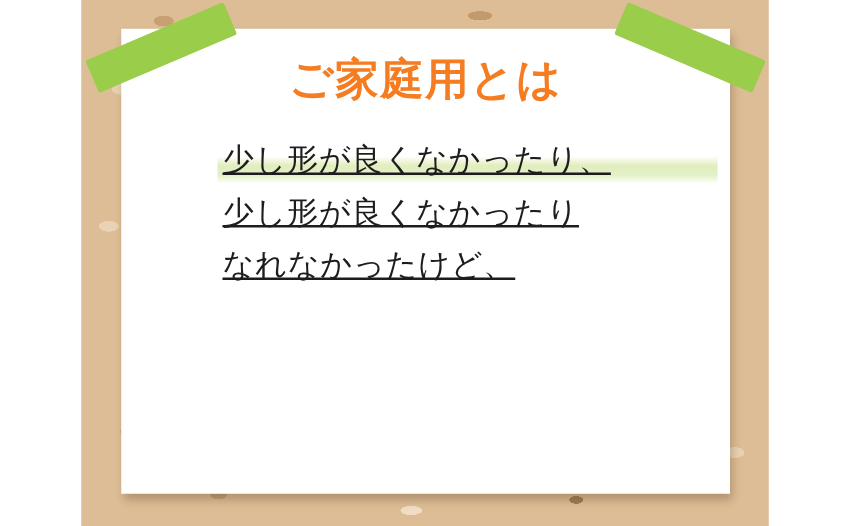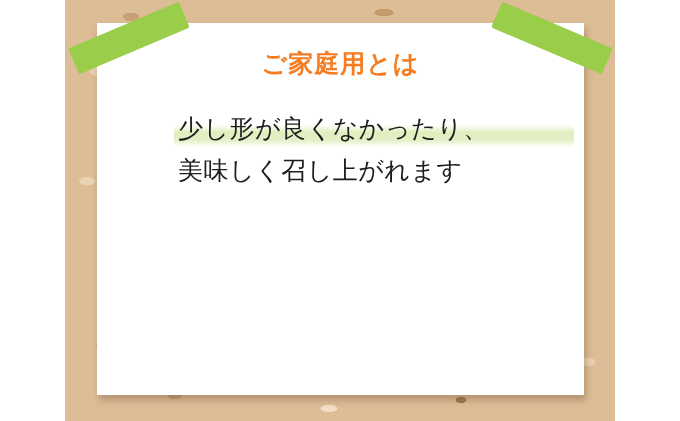--- a/index.html
+++ b/index.html
@@ -88,21 +88,21 @@
   .tape-left  { left: 69px;  top: 24px;  transform: rotate(-23deg); transform-origin: 50% 50%; }
   .tape-right { left: 492px; top: 24px;  transform: rotate(23deg);  transform-origin: 50% 50%; }
 
   
   .title {
     position: absolute;
     left: 97px;
     top: 44px;
     width: 487px;
     text-align: center;
-    font-size: 25px;
+    font-size: 35px;
     line-height: 40px;
     font-weight: bold;
     color: #F57C20;
     letter-spacing: 1px;
     white-space: nowrap;
   }
 
   
   .body-lines {
     position: absolute;
@@ -111,20 +111,21 @@
     width: 390px;
   }
   .line {
     position: relative;
     height: 42px;
     line-height: 42px;
     font-size: 25px;
     color: #1d1d1d;
     letter-spacing: 0.5px;
     white-space: nowrap;
+    text-decoration: underline;
   }
   .line .txt {
     position: relative;
     z-index: 2;
   }
   .line.marked::after {
     content: "";
     position: absolute;
     z-index: 1;
     left: -4px;
@@ -151,17 +152,20 @@
   <div class="tape tape-left"></div>
   <div class="tape tape-right"></div>
 
   <div class="title">ご家庭用とは</div>
 
   <div class="body-lines">
     <div class="line marked">
       <span class="txt">少し形が良くなかったり、</span>
     </div>
     <div class="line">
-      <span class="txt">美味しく召し上がれます</span>
+      <span class="txt">少し形が良くなかったり</span>
+    </div>
+    <div class="line">
+      <span class="txt">なれなかったけど、</span>
     </div>
   </div>
 
 </div>
 
 </body></html>

